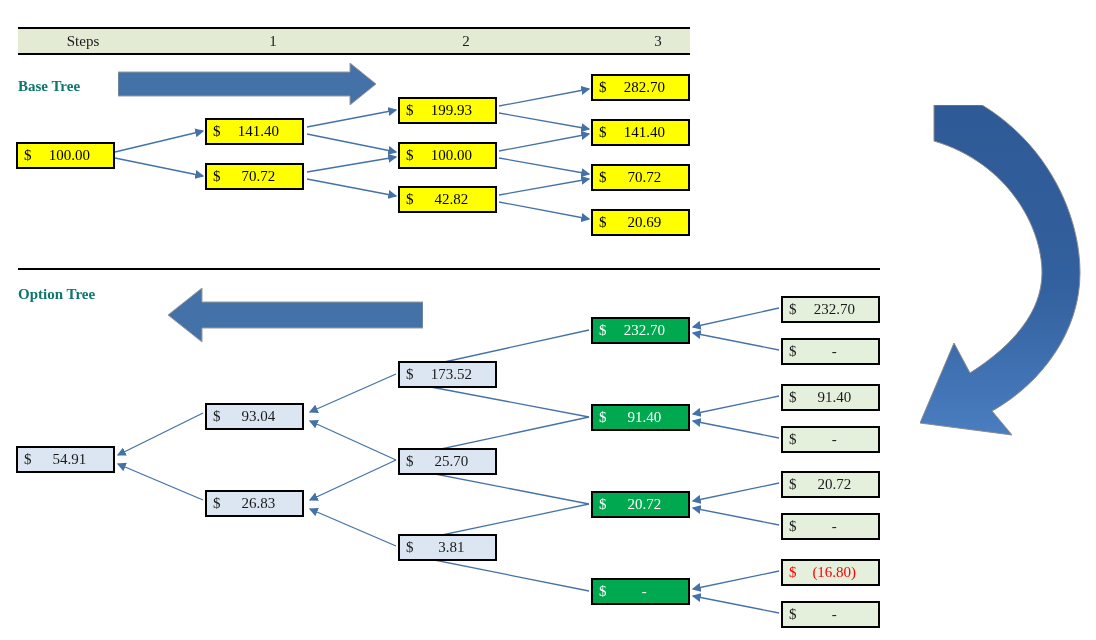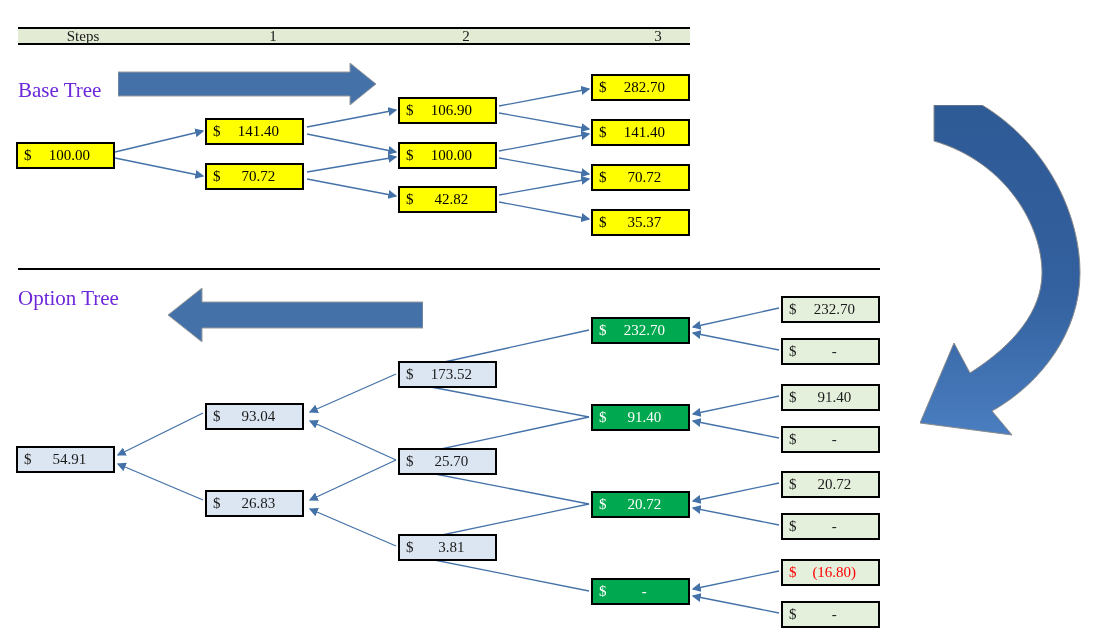--- a/index.html
+++ b/index.html
@@ -11,42 +11,42 @@
     position:relative;
   }
   #stage{position:absolute;left:0;top:0;width:1096px;height:640px;}
 
   
   #edges{position:absolute;left:0;top:0;width:1096px;height:640px;pointer-events:none;}
 
   
   .steps-header{
     position:absolute;
-    left:18px;top:27px;width:672px;height:18px;
+    left:18px;top:27px;width:672px;height:28px;
     background:#e3ebd5;
     border-top:2px solid #000;
     border-bottom:2px solid #000;
     box-sizing:border-box;
   }
   .steps-header .cell{
     position:absolute;top:0;height:100%;
     display:flex;align-items:center;justify-content:center;
     font-size:15px;color:#1a1a1a;
     font-family:"Liberation Serif", serif;
   }
   .steps-header .c-label{left:10px;width:110px;}
   .steps-header .c1{left:185px;width:140px;}
   .steps-header .c2{left:378px;width:140px;}
   .steps-header .c3{left:570px;width:140px;}
 
   
   .section-title{
     position:absolute;
     font-family:"Liberation Serif", serif;
-    font-weight:normal;font-size:21px;color:#6d28d9;
+    font-weight:bold;font-size:15px;color:#0f766e;
     white-space:nowrap;
   }
   #title-base{left:18px;top:78px;}
   #title-option{left:18px;top:286px;}
 
   
   .divider{
     position:absolute;left:18px;width:862px;height:0;
     border-top:2px solid #000;
   }
@@ -179,21 +179,21 @@
     <span class="cur">$</span>
     <span class="val">141.40</span>
   </div>
   <div class="node yellow" style="left:205px;top:163px;">
     <span class="cur">$</span>
     <span class="val">70.72</span>
   </div>
 
   <div class="node yellow" style="left:398px;top:97px;">
     <span class="cur">$</span>
-    <span class="val">106.90</span>
+    <span class="val">199.93</span>
   </div>
   <div class="node yellow" style="left:398px;top:142px;">
     <span class="cur">$</span>
     <span class="val">100.00</span>
   </div>
   <div class="node yellow" style="left:398px;top:186px;">
     <span class="cur">$</span>
     <span class="val">42.82</span>
   </div>
 
@@ -204,21 +204,21 @@
   <div class="node yellow" style="left:591px;top:119px;">
     <span class="cur">$</span>
     <span class="val">141.40</span>
   </div>
   <div class="node yellow" style="left:591px;top:164px;">
     <span class="cur">$</span>
     <span class="val">70.72</span>
   </div>
   <div class="node yellow" style="left:591px;top:209px;">
     <span class="cur">$</span>
-    <span class="val">35.37</span>
+    <span class="val">20.69</span>
   </div>
 
   <div class="node lblue" style="left:16px;top:446px;">
     <span class="cur">$</span>
     <span class="val">54.91</span>
   </div>
 
   <div class="node lblue" style="left:205px;top:403px;">
     <span class="cur">$</span>
     <span class="val">93.04</span>

